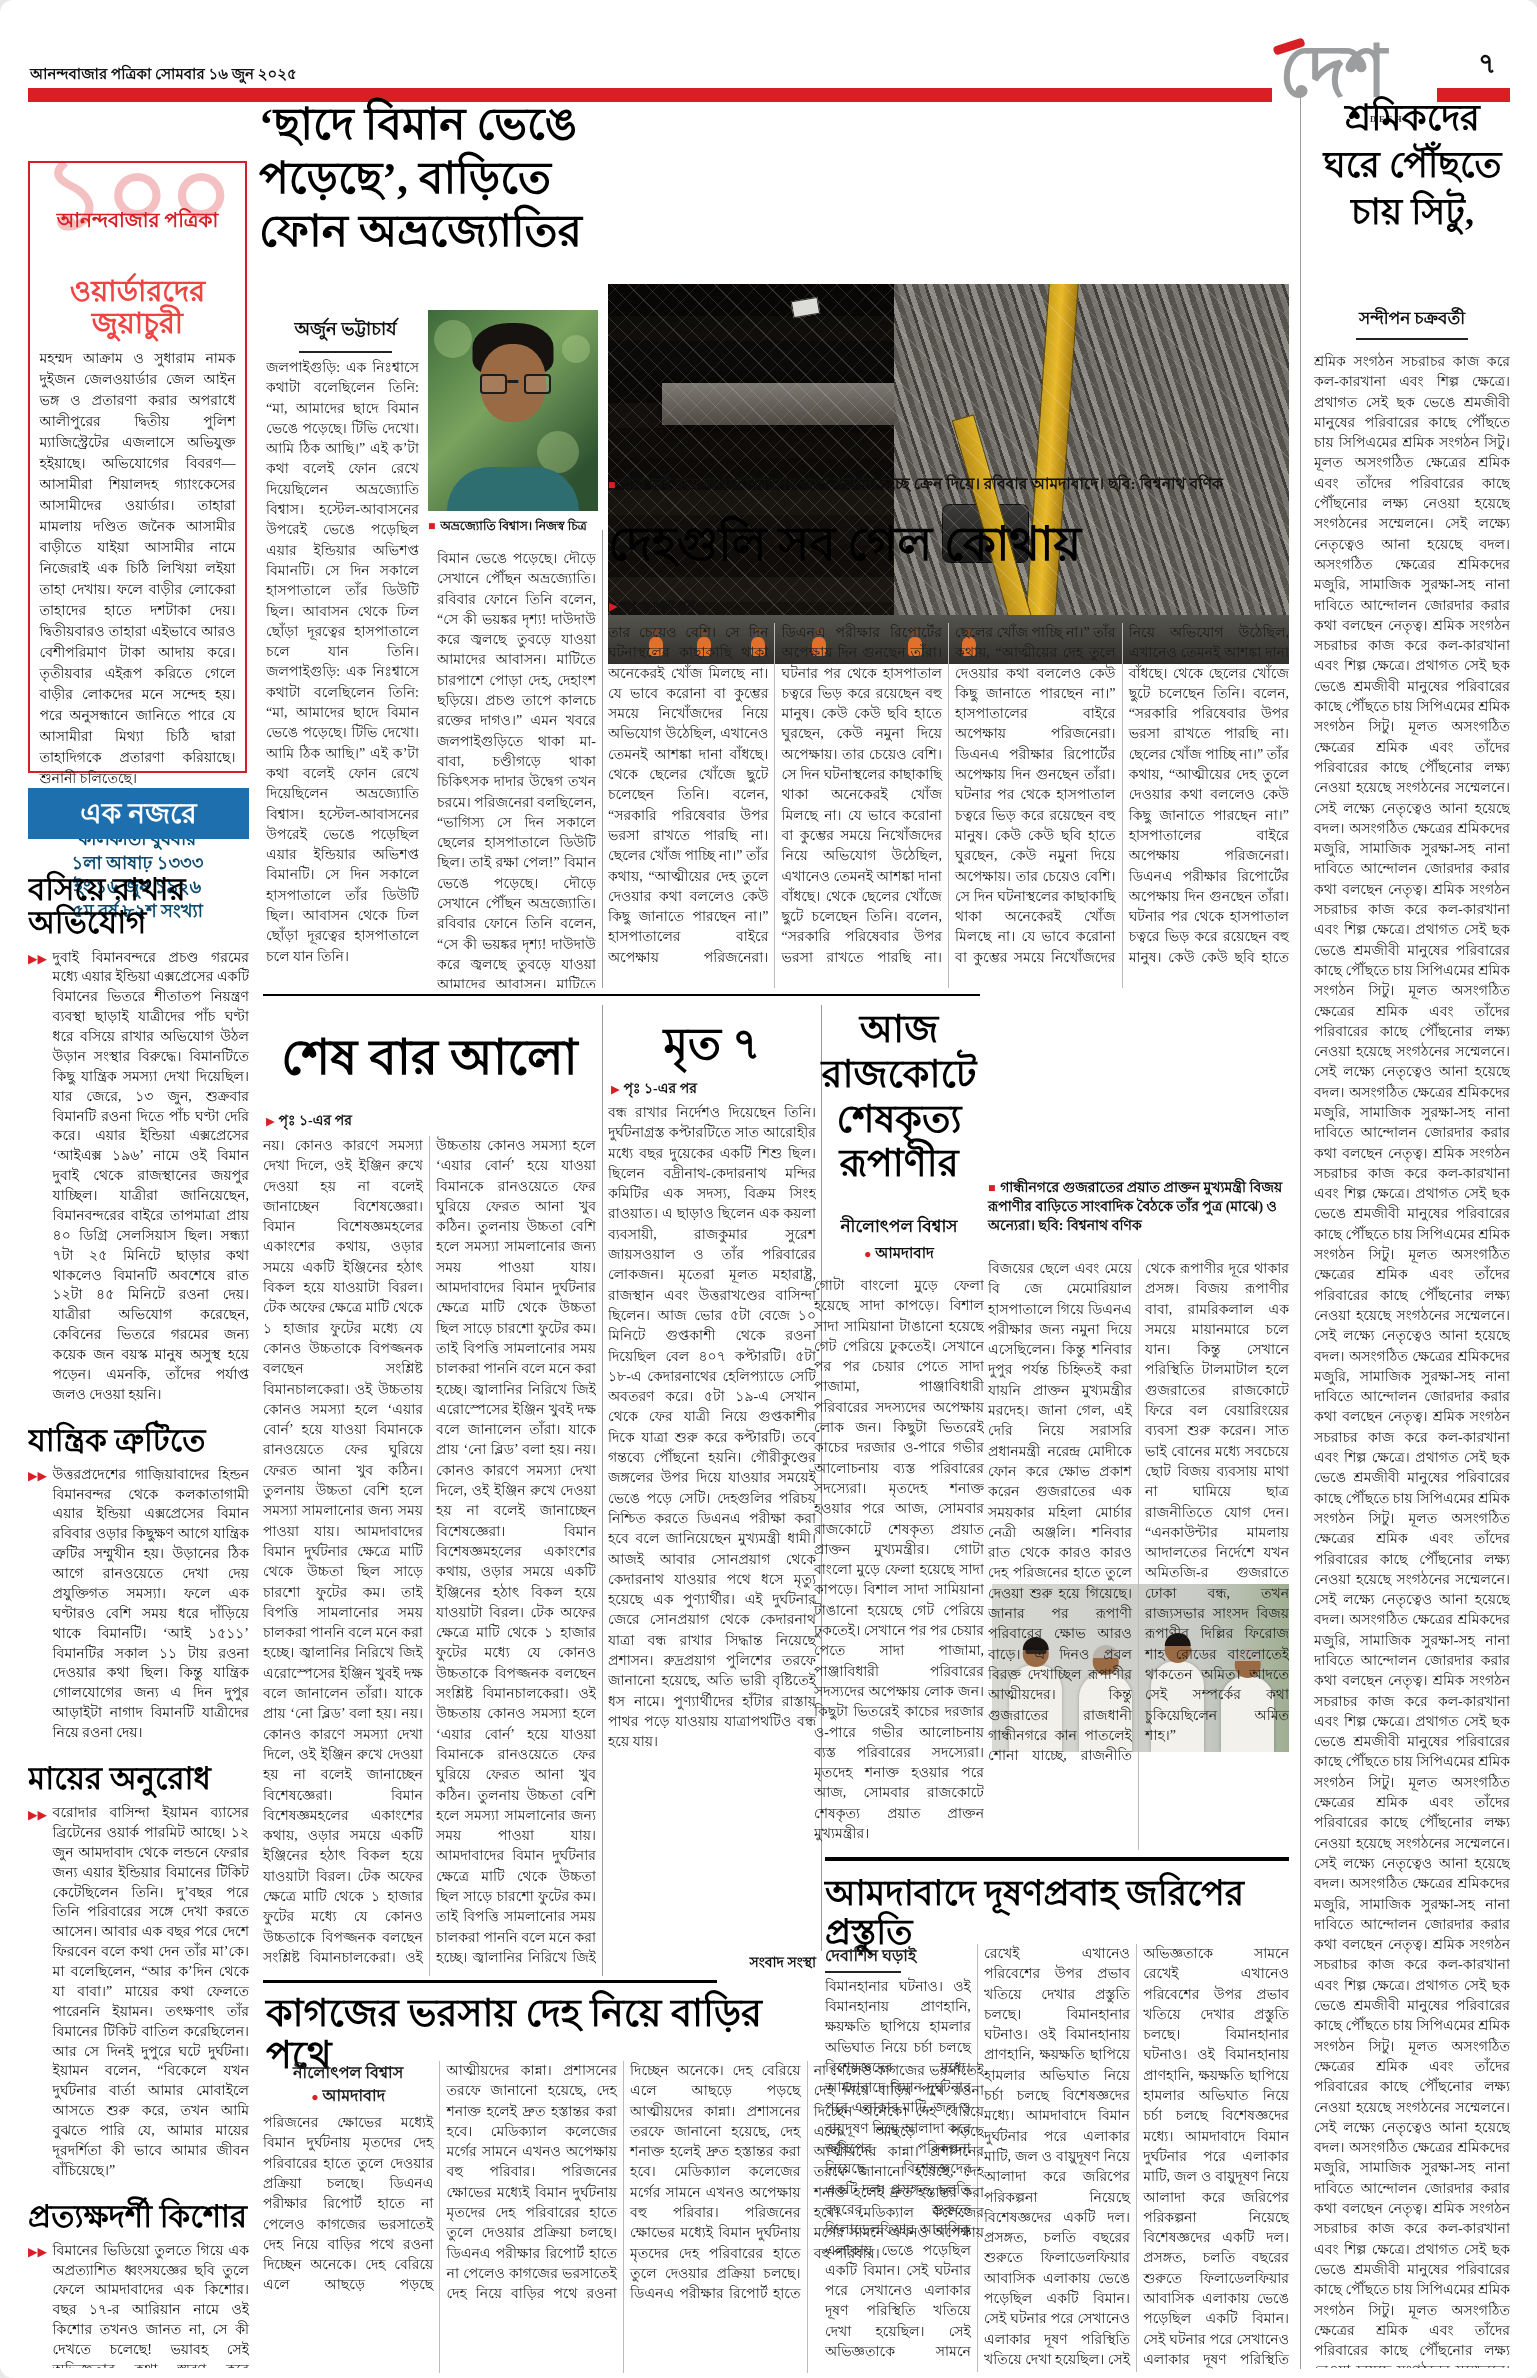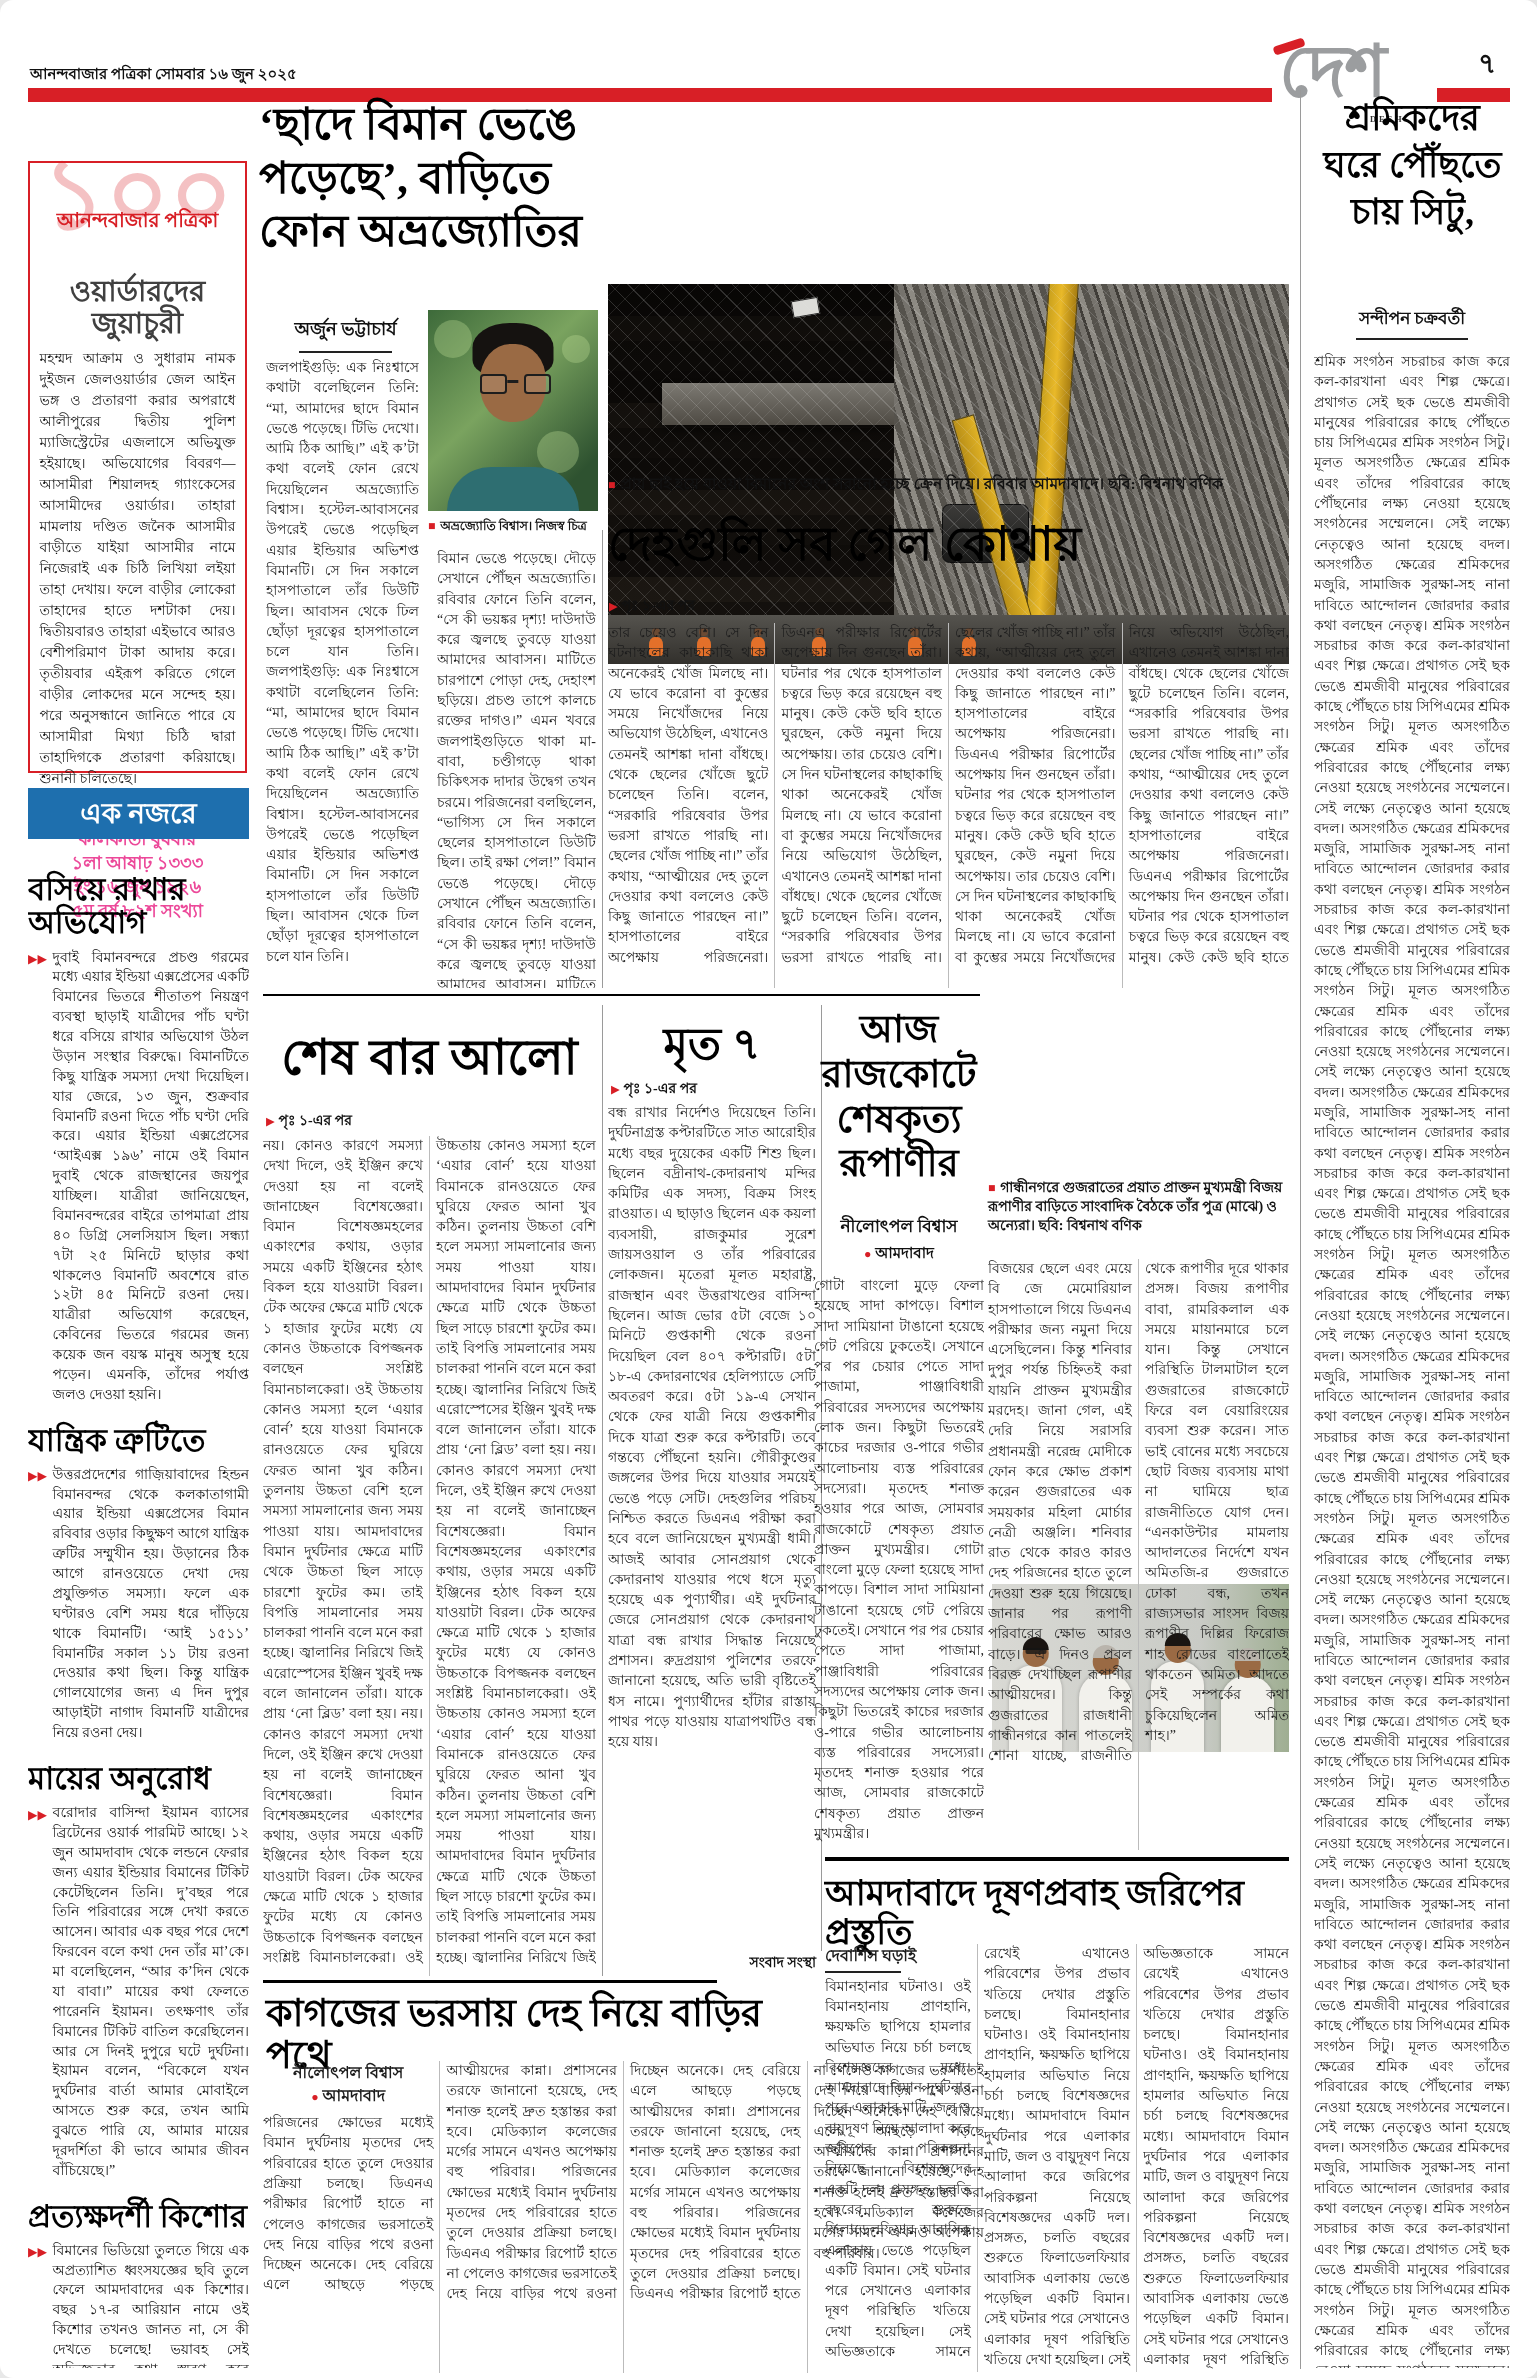--- a/index.html
+++ b/index.html
@@ -15,25 +15,25 @@
   .redbar{background:#d81f26;height:14px;}
   .masthead{font-size:72px;font-weight:bold;color:#9b9d9f;line-height:1;letter-spacing:-1.9px;}
   .masthead-accent{position:absolute;width:32px;height:8.5px;background:#d81f26;transform:rotate(-18deg);border-radius:3.8px;}
   .masthead-sub{font-size:8.5px;letter-spacing:2.8px;color:#333;font-weight:bold;}
   .pageno{font-size:28px;font-weight:bold;color:#111;}
   
   .archive-box{border:2.8px solid #d81f26;background:#fff;}
   .archive-logo-wrap{position:relative;height:112px;overflow:visible;text-align:center;}
   .archive-watermark{position:absolute;top:-17px;left:0;width:100%;font-size:98px;font-weight:bold;color:rgba(216,31,38,.28);line-height:1;}
   .archive-logo{position:absolute;top:42px;left:0;width:100%;font-size:20px;font-weight:bold;color:#d81f26;}
-  .archive-title{font-size:29px;font-weight:bold;text-align:center;line-height:1.12;color:#404040;}
+  .archive-title{font-size:29px;font-weight:bold;text-align:center;line-height:1.12;color:#ef4444;}
   .archive-body{font-size:14px;line-height:1.5;padding:7.6px 9.5px 0 9.5px;}
   .archive-sep{width:70%;height:0.9px;background:#333;margin:9.5px auto 7.6px auto;}
   .archive-footer-brand{text-align:center;font-size:12.3px;font-weight:bold;color:#111;}
-  .archive-footer-line{text-align:center;font-size:18px;font-weight:bold;color:#ec4899;line-height:1.35;}
+  .archive-footer-line{text-align:center;font-size:18px;font-weight:bold;color:#0c4a6e;line-height:1.35;}
   
   .glance-banner{background:#1e6fae;color:#fff;font-size:28px;font-weight:bold;text-align:center;line-height:51px;}
   .glance-item{margin-top:19px;}
   .glance-title{font-size:31px;font-weight:bold;line-height:1.08;color:#000;margin-bottom:7.6px;}
   .glance-row{display:flex;gap:5.7px;}
   .glance-bullet{color:#d81f26;font-size:12.3px;padding-top:4.7px;flex:0 0 auto;}
   .glance-body{font-size:14px;line-height:1.42;text-align:justify;}
   
   .hl{font-weight:bold;color:#000;}
   .marker{font-size:14px;font-weight:bold;margin-bottom:5.7px;}

